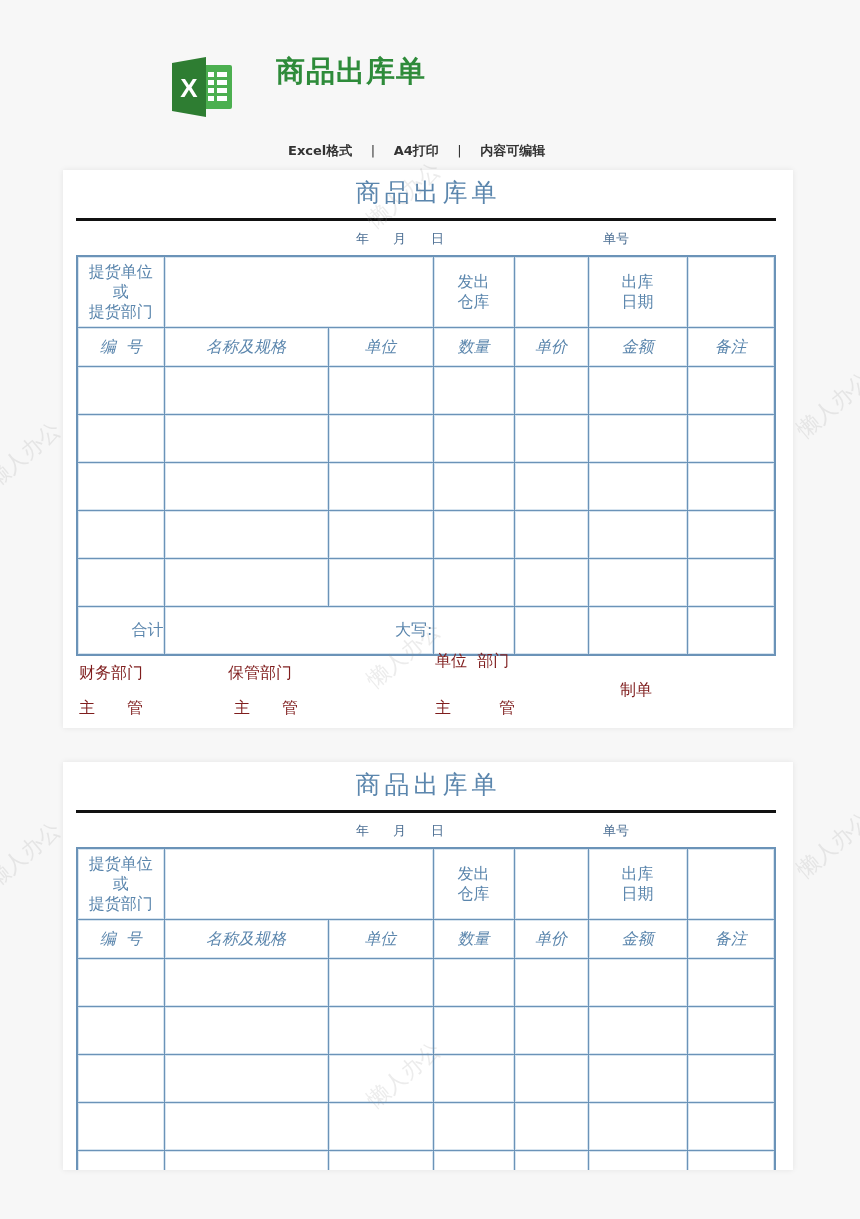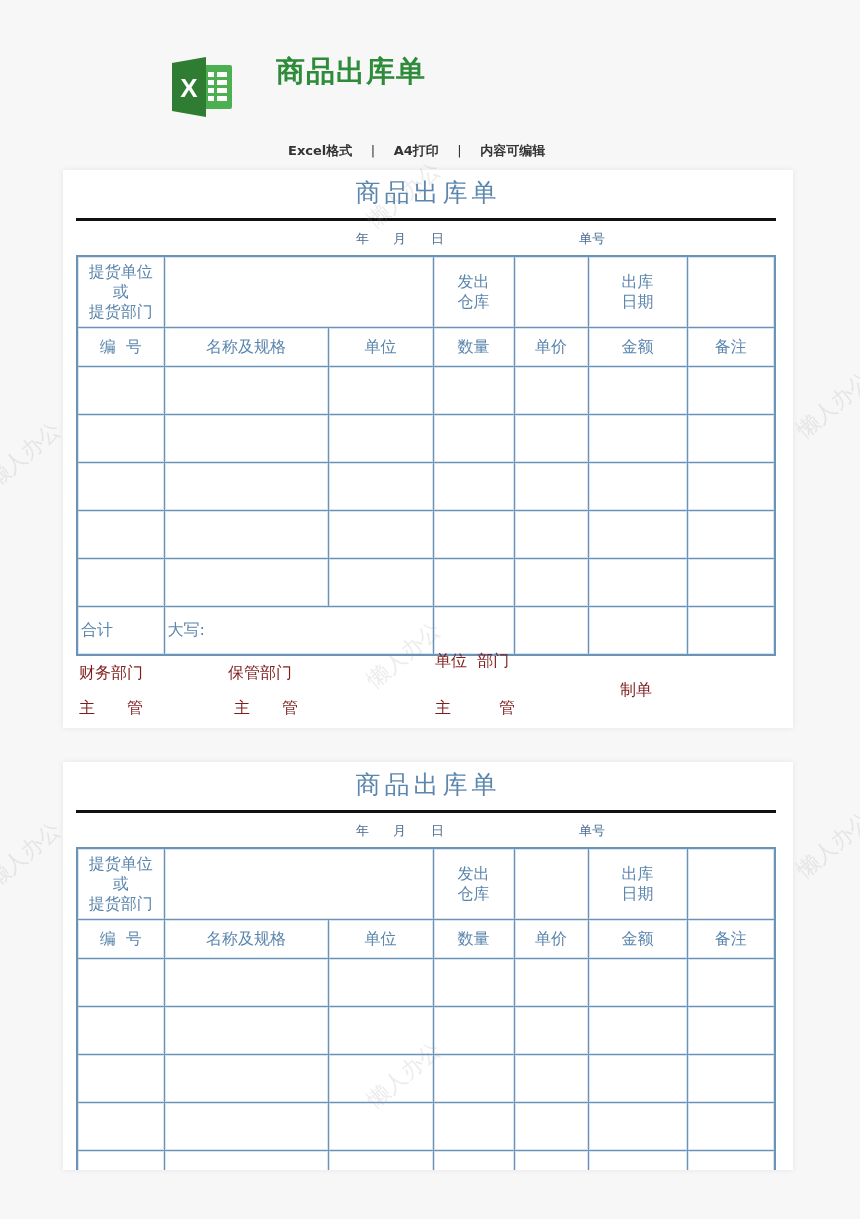--- a/index.html
+++ b/index.html
@@ -28,34 +28,34 @@
   .card2 { top: 762px; height: 408px; }
 
   .doc-title {
     position: absolute; left: 0; top: 6px; width: 730px; text-align: center;
     font-family: "DejaVu Serif", "Liberation Serif", serif;
     font-size: 25px; color: #5b86ad; letter-spacing: 4px;
   }
   .rule { position: absolute; left: 13px; top: 48px; width: 700px; height: 3px; background: #111; }
   .date-row { position: absolute; top: 60px; font-size: 13px; color: #4a6d92; }
   .date-y { left: 293px; } .date-m { left: 330px; } .date-d { left: 368px; }
-  .date-no { left: 516px; }
+  .date-no { left: 540px; }
 
   table.form {
     position: absolute; left: 13px; top: 85px; width: 700px; border-collapse: collapse;
     table-layout: fixed; border: 2px solid #6b93b8;
   }
   table.form td {
     border: 1px solid #6b93b8; box-shadow: inset 0 0 0 1px #d7e4ef;
     color: #5b86ad; font-size: 16px; text-align: center; padding: 0;
   }
   table.form tr.info td { height: 70px; line-height: 20px; }
-  table.form tr.head td { height: 38px; }
+  table.form tr.head td { height: 38px; font-style: italic; }
   table.form tr.row td { height: 47px; }
-  table.form tr.total td { height: 47px; text-align: left; padding-left: 3px; }
+  table.form tr.total td { height: 47px; text-align: right; padding-left: 3px; }
 
   .footer { position: absolute; font-size: 16px; color: #7f1d1d; white-space: nowrap; }
 
   .wm {
     position: absolute; font-size: 22px; color: rgba(150,150,150,0.18);
     transform: rotate(-40deg); white-space: nowrap; pointer-events: none;
   }
 </style>
 </head>
 <body>

